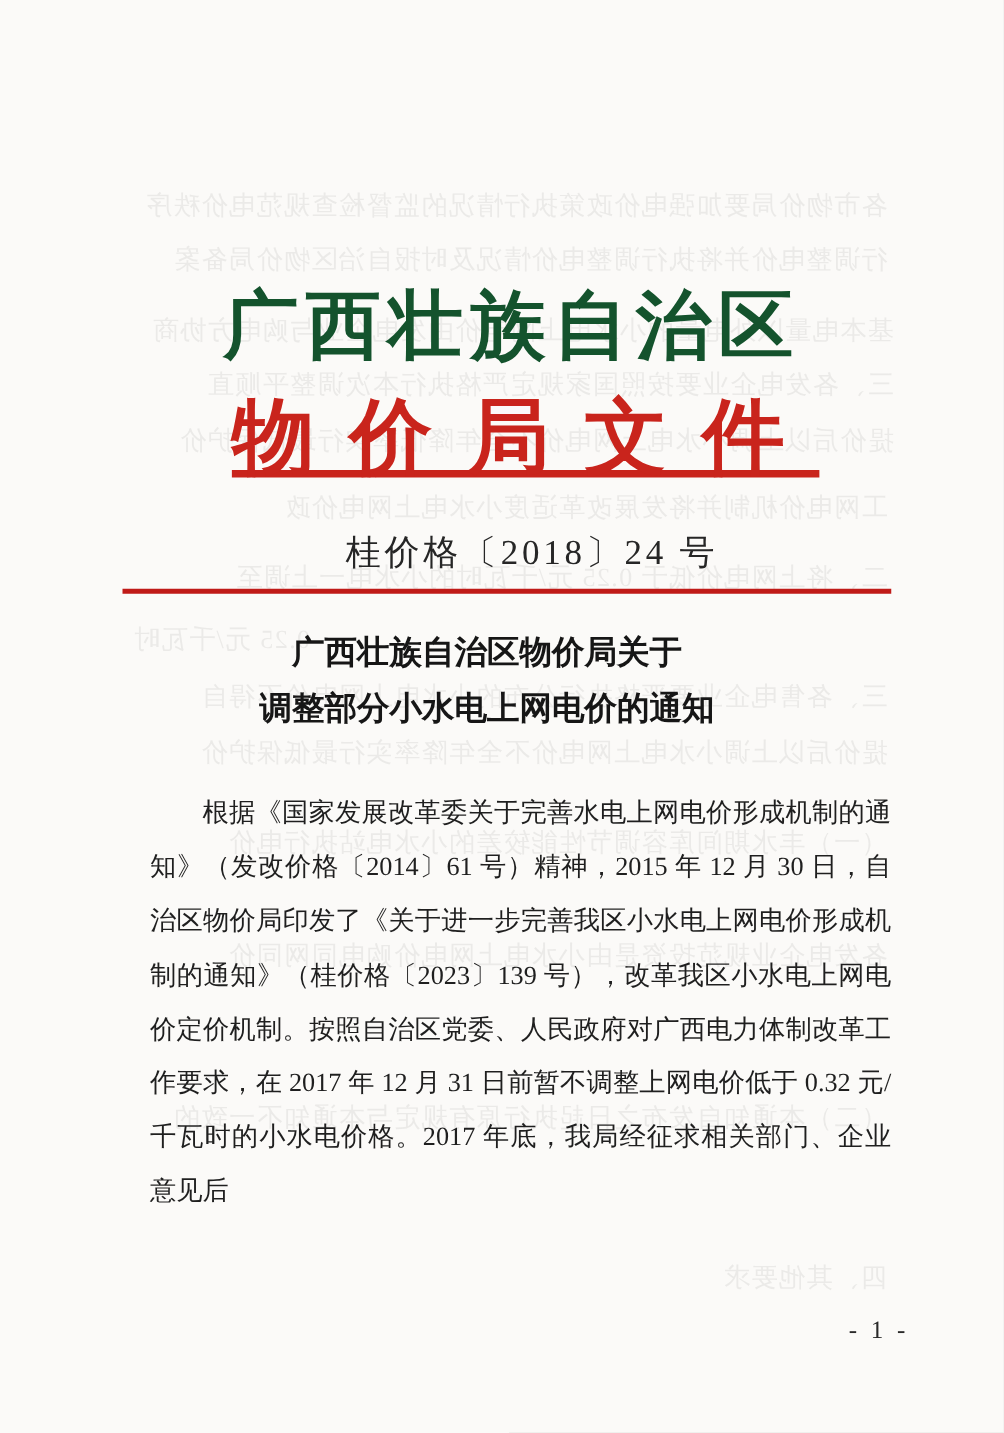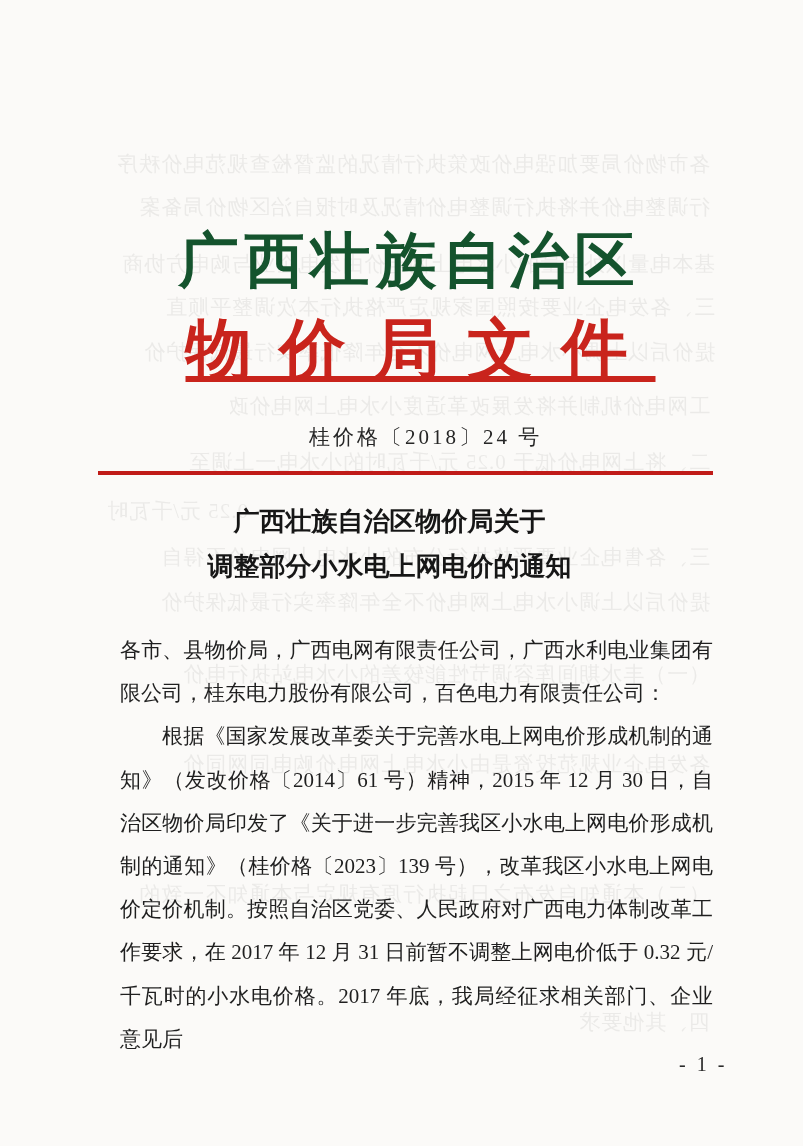--- a/index.html
+++ b/index.html
@@ -54,21 +54,21 @@
     padding-left: 28px;
     color: #c9241c;
     text-decoration: underline;
   }
   .doc-number {
     position: absolute;
     top: 423px;
     left: 48px;
     right: 0;
     text-align: center;
-    font-size: 21px;
+    font-size: 28px;
     letter-spacing: 3px;
     color: #262626;
   }
   .red-divider {
     position: absolute;
     top: 471px;
     left: 98px;
     width: 615px;
     height: 4px;
     background: #c01b18;
@@ -131,19 +131,18 @@
   <div class="doc-number">桂价格〔2018〕24 号</div>
 
   <div class="red-divider"></div>
 
   <div class="doc-title">
     <div>广西壮族自治区物价局关于</div>
     <div>调整部分小水电上网电价的通知</div>
   </div>
 
   <div class="body-block">
-    <p>各市、县物价局，广西电网有限责任公司，广西水利电业集团有限公司，桂东电力股份有限公司，百色电力有限责任公司：</p>
     <p class="indent">根据《国家发展改革委关于完善水电上网电价形成机制的通知》（发改价格〔2014〕61 号）精神，2015 年 12 月 30 日，自治区物价局印发了《关于进一步完善我区小水电上网电价形成机制的通知》（桂价格〔2023〕139 号），改革我区小水电上网电价定价机制。按照自治区党委、人民政府对广西电力体制改革工作要求，在 2017 年 12 月 31 日前暂不调整上网电价低于 0.32 元/千瓦时的小水电价格。2017 年底，我局经征求相关部门、企业意见后</p>
   </div>
 
   <div class="page-number">- 1 -</div>
 
 </div>
 
 </body></html>

